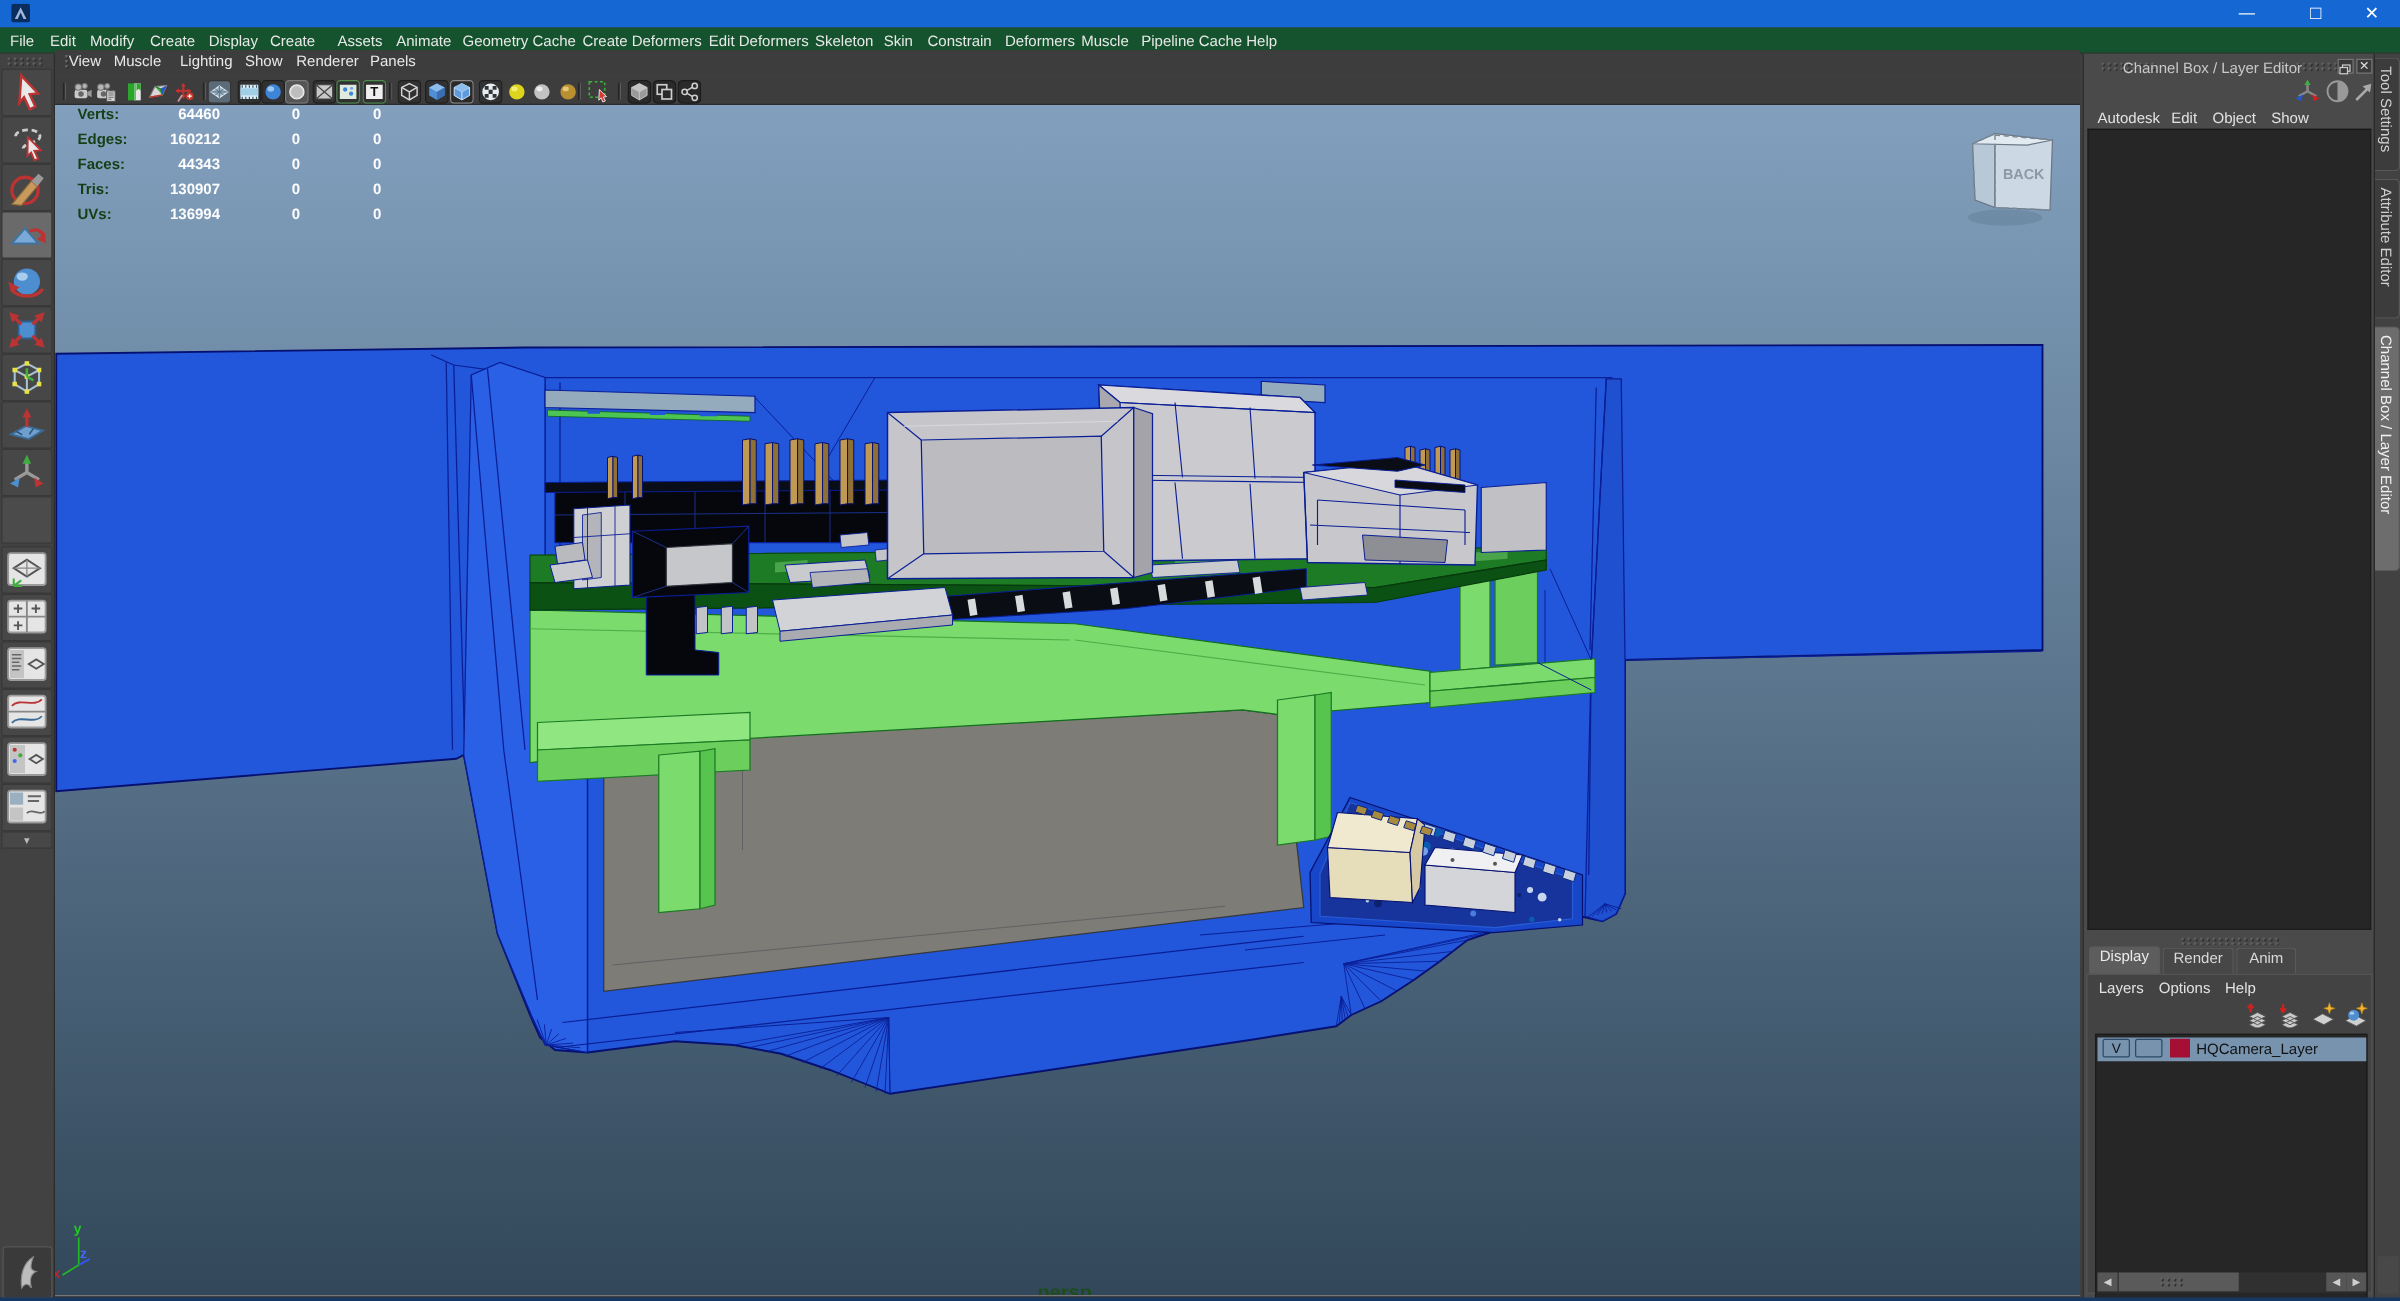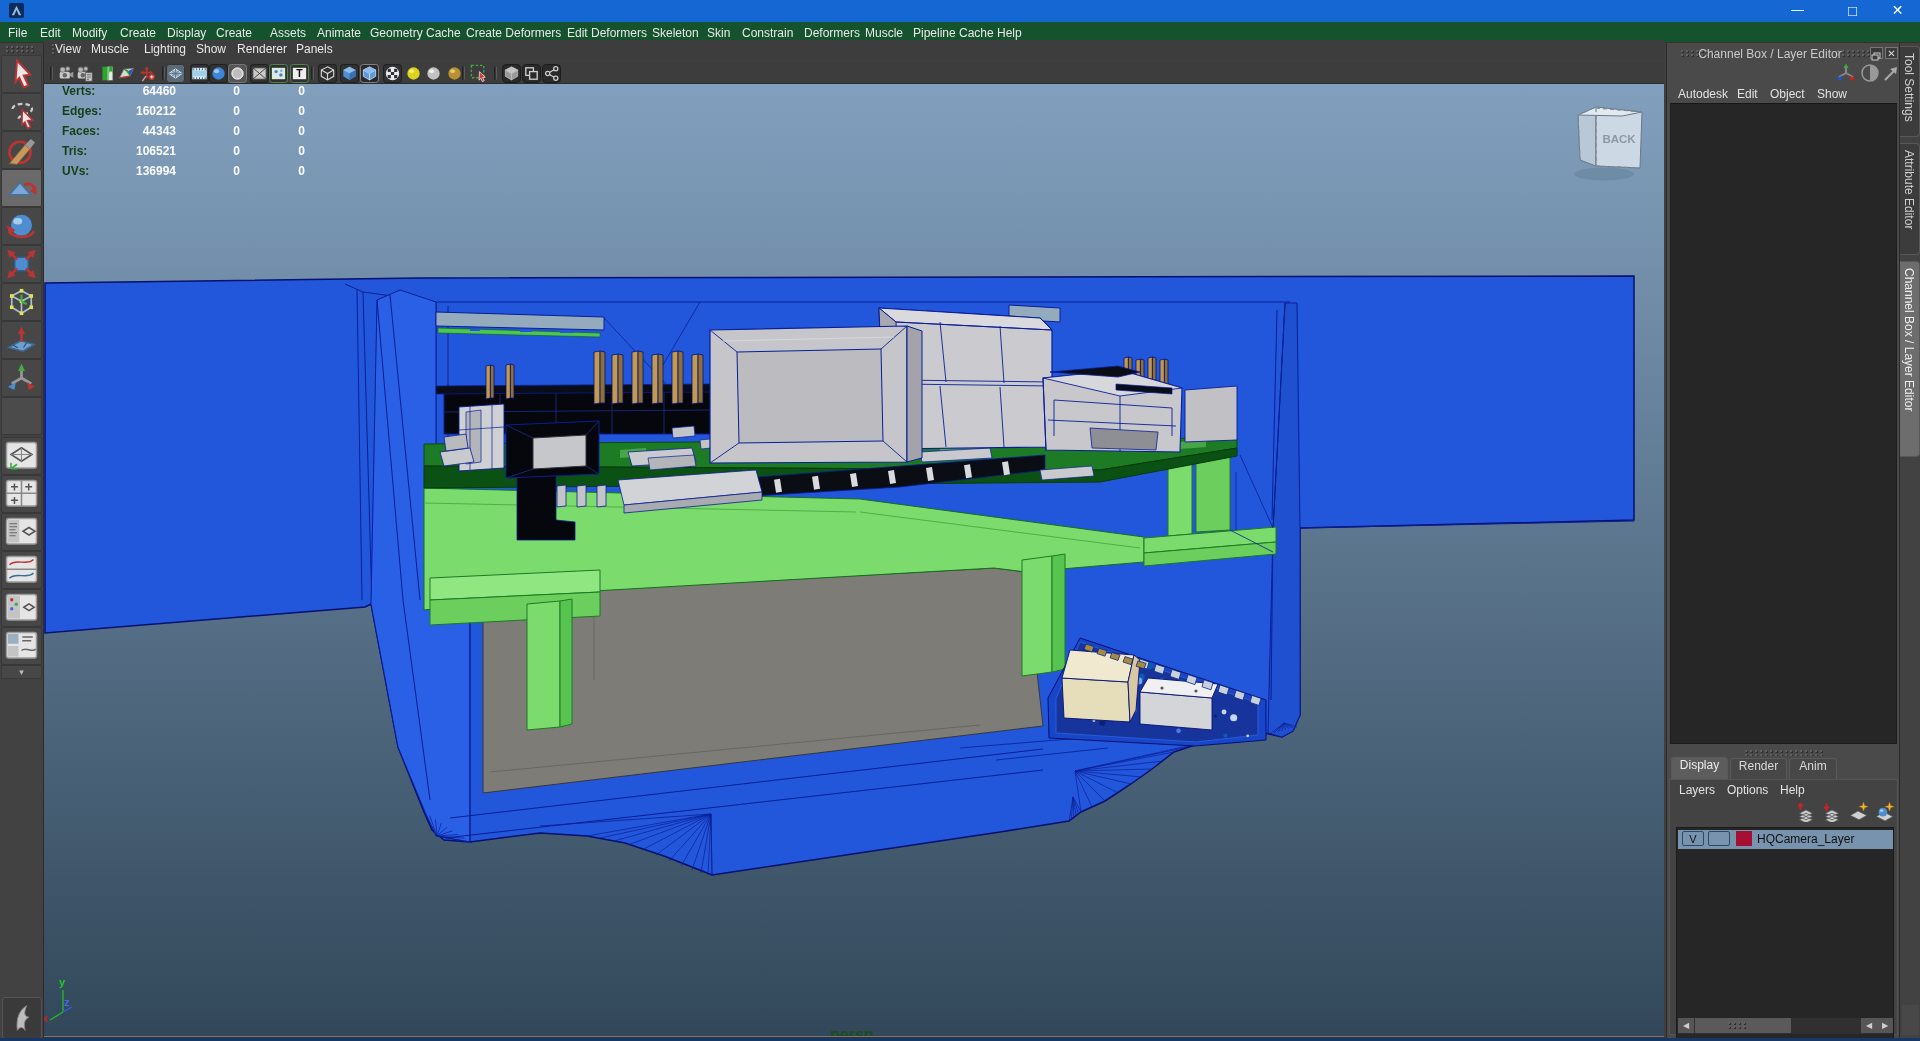--- a/index.html
+++ b/index.html
@@ -606,21 +606,21 @@
     <div class="hudval" style="left:265px;top:84px;width:40px">0</div>
     <div class="hudlab" style="left:62px;top:104px">Edges:</div>
     <div class="hudval" style="left:96px;top:104px;width:80px">160212</div>
     <div class="hudval" style="left:200px;top:104px;width:40px">0</div>
     <div class="hudval" style="left:265px;top:104px;width:40px">0</div>
     <div class="hudlab" style="left:62px;top:124px">Faces:</div>
     <div class="hudval" style="left:96px;top:124px;width:80px">44343</div>
     <div class="hudval" style="left:200px;top:124px;width:40px">0</div>
     <div class="hudval" style="left:265px;top:124px;width:40px">0</div>
     <div class="hudlab" style="left:62px;top:144px">Tris:</div>
-    <div class="hudval" style="left:96px;top:144px;width:80px">106521</div>
+    <div class="hudval" style="left:96px;top:144px;width:80px">130907</div>
     <div class="hudval" style="left:200px;top:144px;width:40px">0</div>
     <div class="hudval" style="left:265px;top:144px;width:40px">0</div>
     <div class="hudlab" style="left:62px;top:164px">UVs:</div>
     <div class="hudval" style="left:96px;top:164px;width:80px">136994</div>
     <div class="hudval" style="left:200px;top:164px;width:40px">0</div>
     <div class="hudval" style="left:265px;top:164px;width:40px">0</div>
   </div>
 <div id="vpbottom" class="abs"></div>
 <div class="abs" style="left:0;top:1038px;width:1920px;height:3px;background:#173764;z-index:50"></div>
 </body></html>

